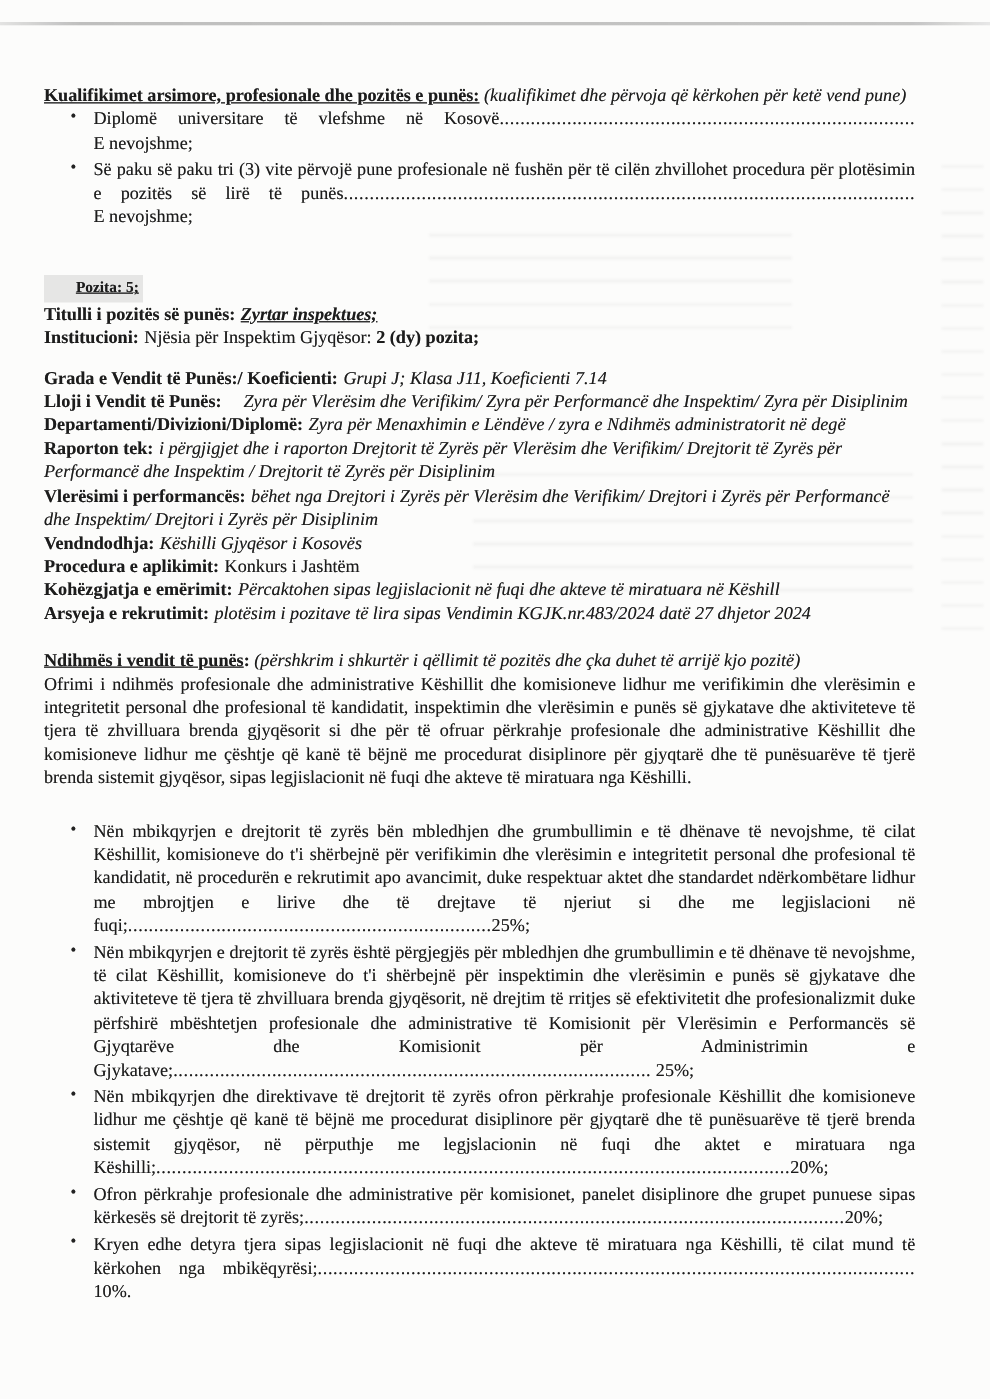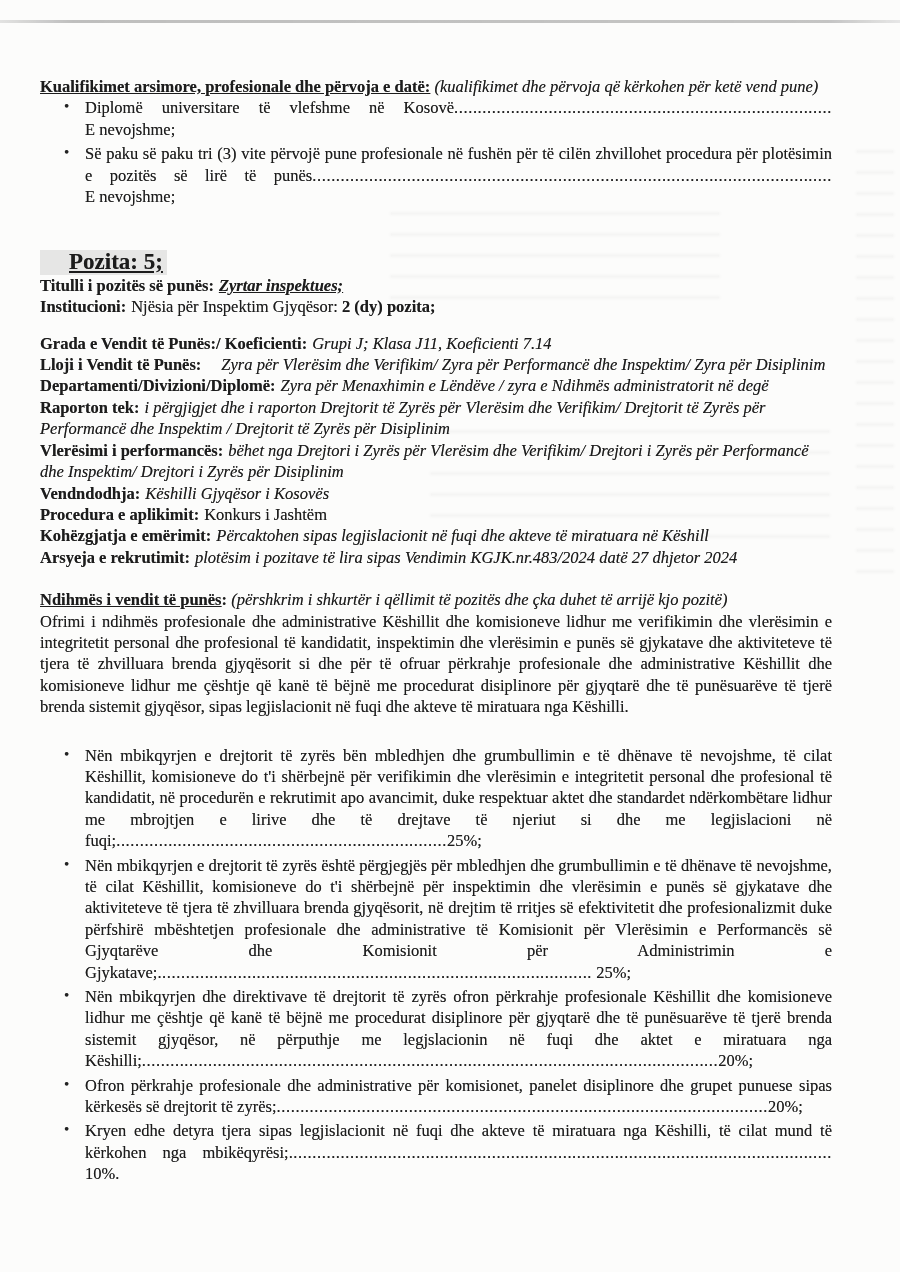--- a/index.html
+++ b/index.html
@@ -61,29 +61,29 @@
 
 <div class="scan-edge"></div>
 <div class="bleed" style="left:390px;top:212px;width:330px;height:100px;"></div>
 <div class="bleed" style="left:430px;top:430px;width:400px;height:110px;"></div>
 <div class="bleed" style="left:856px;top:150px;width:38px;height:430px;"></div>
 
 <div class="page ink">
 
   
   <section>
-    <p class="just"><span class="b u">Kualifikimet arsimore, profesionale dhe përvoja e datë:</span> <span class="i">(kualifikimet dhe përvoja që kërkohen për ketë vend pune)</span></p>
+    <p class="just"><span class="b u">Kualifikimet arsimore, profesionale dhe pozitës e punës:</span> <span class="i">(kualifikimet dhe përvoja që kërkohen për ketë vend pune)</span></p>
     <ul>
       <li><span>Diplomë universitare të vlefshme në Kosovë</span><span class="dots">................................................................................</span><span class="pct">E nevojshme;</span></li>
       <li><span>Së paku së paku tri (3) vite përvojë pune profesionale në fushën për të cilën zhvillohet procedura për plotësimin e pozitës së lirë të punës</span><span class="dots">..............................................................................................................</span><span class="pct">E nevojshme;</span></li>
     </ul>
   </section>
 
   
-  <h2 class="pozita" style="font-size:23px;margin-bottom:0;padding-left:29px;">Pozita: 5;</h2>
+  <h2 class="pozita" style="font-size:14px;margin-bottom:0;padding-left:29px;">Pozita: 5;</h2>
 
   
   <div class="fields">
     <p class="mt-title"><span class="lbl">Titulli i pozitës së punës:</span><span class="b i u">Zyrtar inspektues;</span></p>
 
     <p class="mt-field"><span class="lbl">Institucioni:</span><span>Njësia për Inspektim Gjyqësor:</span> <span class="b">2 (dy) pozita;</span></p>
 
     <div class="mt-field">
       <p><span class="lbl">Grada e Vendit të Punës:/ Koeficienti:</span><span class="i">Grupi J; Klasa J11, Koeficienti 7.14</span></p>
       <p><span class="lbl gap-wide">Lloji i Vendit të Punës:</span><span class="i">Zyra për Vlerësim dhe Verifikim/ Zyra për Performancë dhe Inspektim/ Zyra për Disiplinim</span></p>

